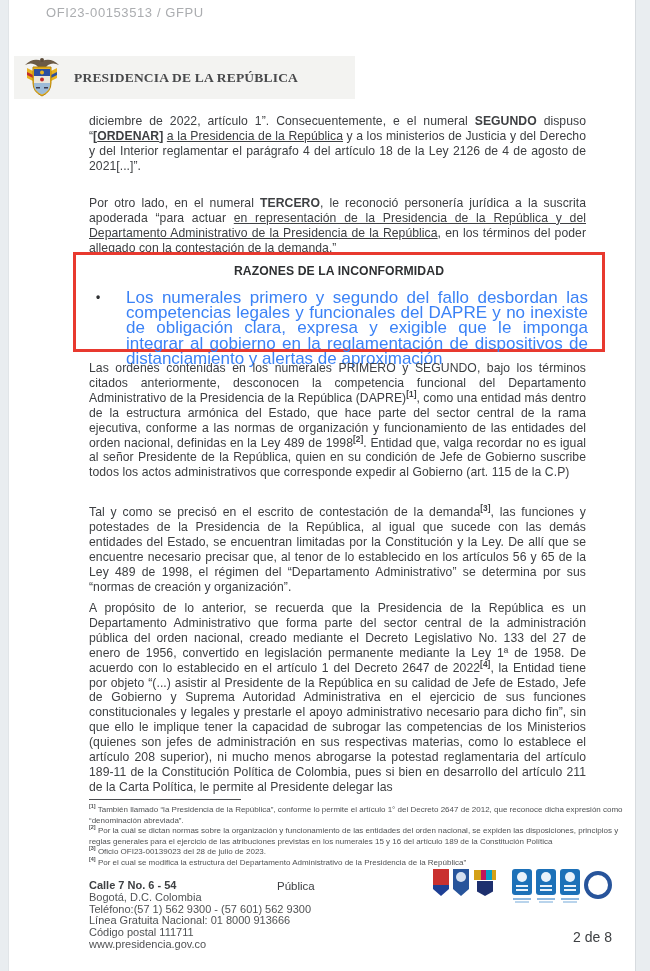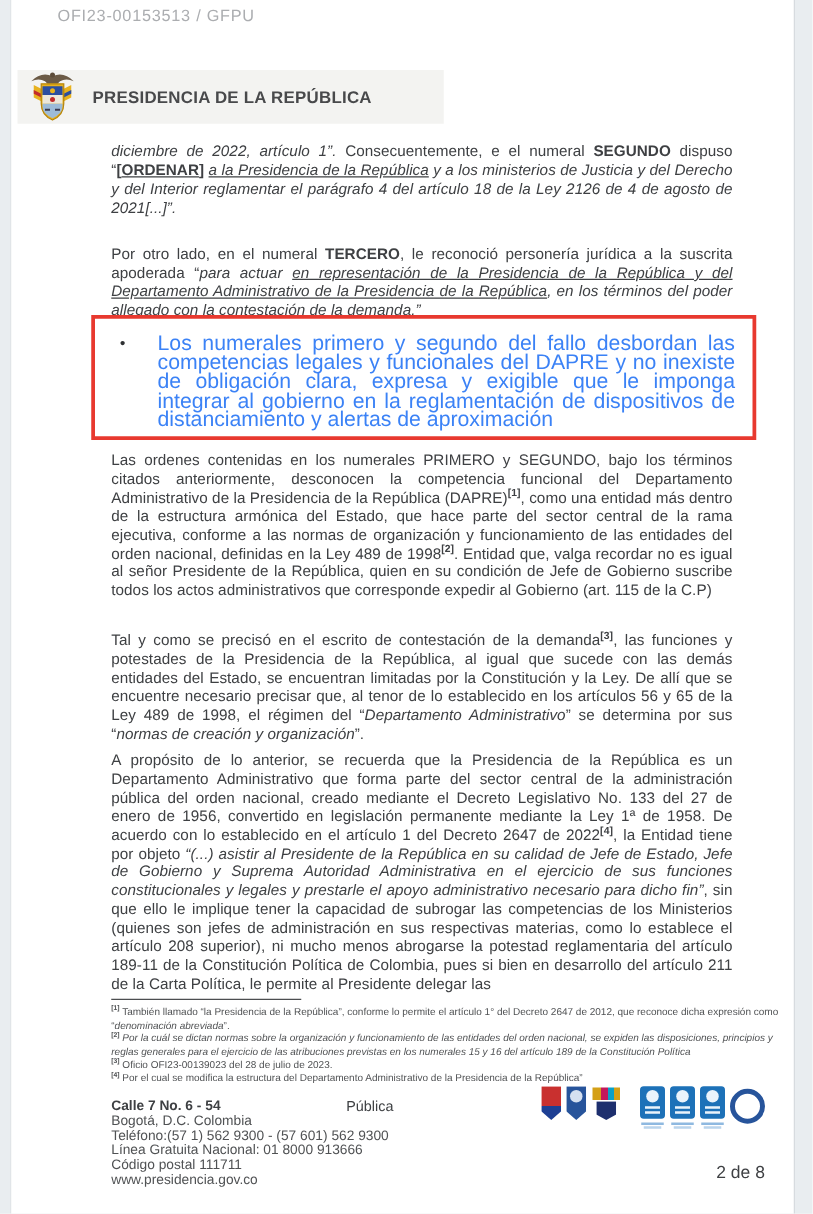--- a/index.html
+++ b/index.html
@@ -14,34 +14,34 @@
     background:#ffffff;
     border-left:1px solid #e1e5e8;border-right:1px solid #d7dbdf;
     box-sizing:border-box;
   }
   .docref{
     position:absolute;left:37px;top:5px;
     font-size:13px;font-weight:400;color:#abadb0;letter-spacing:.6px;
   }
   .logoblock{
     position:absolute;left:5px;top:56px;width:341px;height:43px;
-    background:#f3f3f1;display:flex;align-items:center;
+    background:#f3f3f1;display:flex;align-items:center;font-family:Liberation Serif, serif;
   }
   .coat{margin-left:9px;flex:0 0 auto;}
   .orgname{
     margin-left:13px;font-size:13.5px;font-weight:700;color:#48494b;
     letter-spacing:.2px;white-space:nowrap;
   }
   .para{
     position:absolute;left:80px;width:497px;
     font-size:12.2px;line-height:14.9px;color:#3e4043;
     text-align:justify;letter-spacing:.05px;
   }
   .b{font-weight:700}
-  .i{font-style:italic}
+  .i{}
   .u{text-decoration:underline}
   .sup{vertical-align:super;font-size:68%;font-weight:700;line-height:0}
   .redbox{
     position:absolute;left:64px;top:252px;width:532px;height:100px;
     border:3px solid #e8392f;box-sizing:border-box;background:#fff;
   }
   .boxtitle{
     margin-top:9px;text-align:center;font-weight:700;
     font-size:12.2px;color:#2e3032;letter-spacing:.1px;
   }
@@ -138,20 +138,21 @@
       <path d="M13 31 h4 v1.5 h-4 Z M21 31 h4 v1.5 h-4 Z" fill="#3c3c50"></path>
     </svg>
     <div class="orgname">PRESIDENCIA DE LA REPÚBLICA</div>
   </div>
 
   <div class="para" style="top:114px"><span class="i">diciembre de 2022, artículo 1”. </span><span>Consecuentemente, e el numeral </span><span class="b">SEGUNDO</span><span> dispuso “</span><span class="b">[</span><span class="b u">ORDENAR</span><span class="b">]</span><span class="i"> </span><span class="i u">a la Presidencia de la República</span><span class="i"> y a los ministerios de Justicia y del Derecho y del Interior reglamentar el parágrafo 4 del artículo 18 de la Ley 2126 de 4 de agosto de 2021[...]”.</span></div>
 
   <div class="para" style="top:196px"><span>Por otro lado, en el numeral </span><span class="b">TERCERO</span><span>, le reconoció personería jurídica a la suscrita apoderada “</span><span class="i">para actuar </span><span class="i u">en representación de la Presidencia de la República y del Departamento Administrativo de la Presidencia de la República</span><span class="i">, en los términos del poder allegado con la contestación de la demanda.”</span></div>
 
   <div class="redbox">
+    <div class="boxtitle">RAZONES DE LA INCONFORMIDAD</div>
     <div class="bulletrow">
       <div class="bulletmark">•</div>
       <div class="bullettext">Los numerales primero y segundo del fallo desbordan las competencias legales y funcionales del DAPRE y no inexiste de obligación clara, expresa y exigible que le imponga integrar al gobierno en la reglamentación de dispositivos de distanciamiento y alertas de aproximación</div>
     </div>
   </div>
 
   <div class="para" style="top:361px"><span>Las ordenes contenidas en los numerales PRIMERO y SEGUNDO,  bajo los términos citados anteriormente, desconocen la competencia funcional del Departamento Administrativo de la Presidencia de la República (DAPRE)</span><span class="sup">[1]</span><span>, como una entidad más dentro de la estructura armónica del Estado,  que hace parte del sector central de la rama ejecutiva, conforme a las normas de organización y funcionamiento de las entidades del orden nacional, definidas en la Ley 489 de 1998</span><span class="sup">[2]</span><span>.  Entidad que, valga recordar no es igual al señor Presidente de la República, quien en su condición de Jefe de Gobierno suscribe todos los actos administrativos que corresponde expedir al Gobierno (art. 115 de la C.P)</span></div>
 
   <div class="para" style="top:505px"><span>Tal y como se precisó en el escrito de contestación de la demanda</span><span class="sup">[3]</span><span>, las funciones y potestades de la Presidencia de la República, al igual que sucede con las demás entidades del Estado, se  encuentran limitadas por la Constitución y la Ley. De allí que se encuentre necesario precisar que, al tenor de lo establecido en los artículos 56 y 65 de la Ley 489 de 1998, el régimen del “</span><span class="i">Departamento Administrativo</span><span>” se determina por sus “</span><span class="i">normas de creación y organización</span><span>”.</span></div>
 

